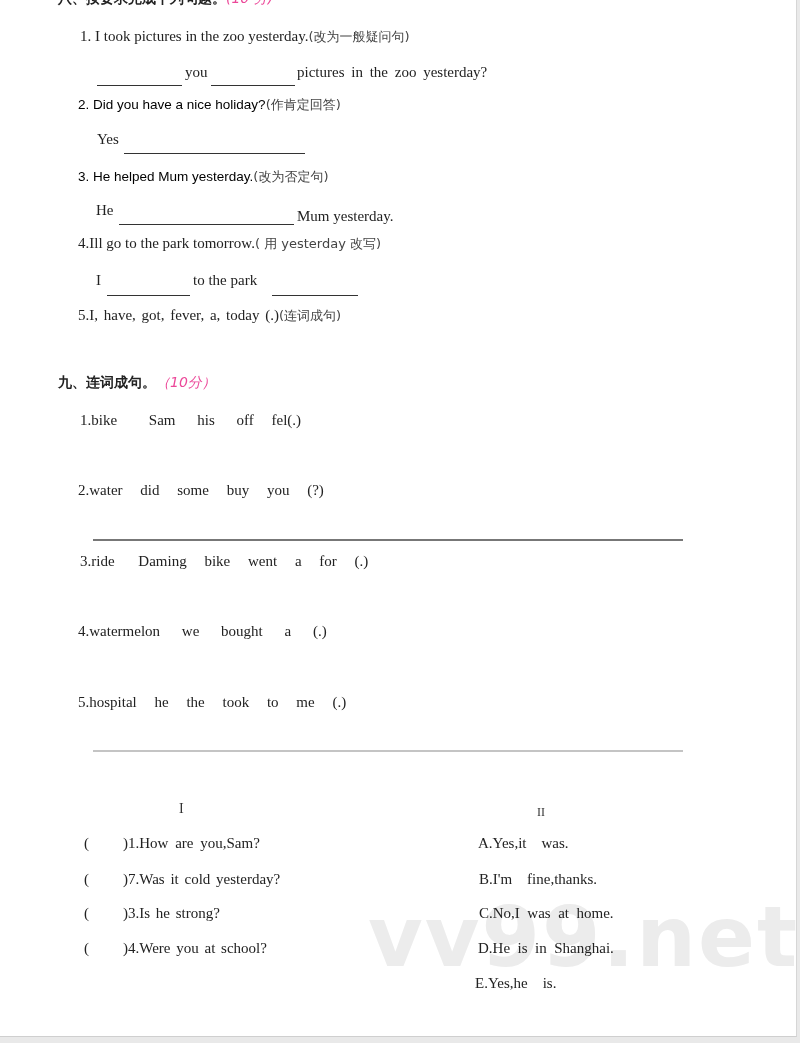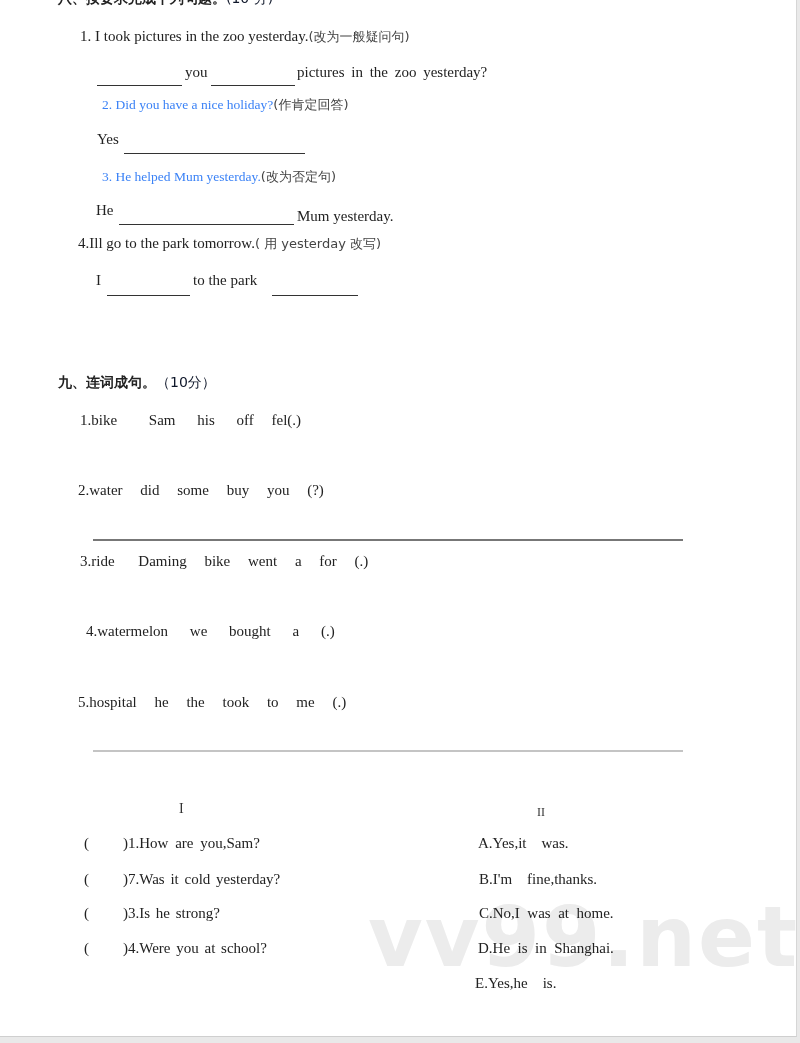--- a/index.html
+++ b/index.html
@@ -10,24 +10,24 @@
     color: #222;
   }
   .page {
     position: absolute; left: 0; top: 0; width: 796px; height: 1036px;
     background: #ffffff;
     border-right: 1px solid #d6d6d6;
     border-bottom: 1px solid #cfcfcf;
   }
   .abs { position: absolute; white-space: nowrap; }
   .serif { font-family: "Liberation Serif", "DejaVu Serif", serif; font-size: 15px; color: #222; }
-  .mono { font-family: Liberation Serif, serif; font-size: 13.5px; color: #3b82f6; margin-left: 24px; }
+  .mono { font-family: Liberation Sans, sans-serif; font-size: 13.5px; color: #000000; }
   .cn { font-family: "DejaVu Sans", sans-serif; font-size: 13px; color: #444; }
   .heading { font-family: "DejaVu Sans", sans-serif; font-size: 14px; font-weight: bold; color: #222; }
-  .heading .pts { font-weight: normal; color: #0f172a; }
+  .heading .pts { font-weight: normal; color: #ec4899; font-style: italic; }
   .blank { position: absolute; height: 0; border-bottom: 1.5px solid #333; }
   .rule { position: absolute; height: 0; }
   .rule.dark { border-bottom: 2px solid #777; }
   .rule.light { border-bottom: 2px solid #c4c4c4; }
   .watermark {
     position: absolute; left: 368px; top: 895px;
     font-family: "DejaVu Sans", sans-serif; font-weight: bold;
     font-size: 84px; letter-spacing: 2px; color: #ececec;
     line-height: 1; z-index: 0;
   }
@@ -69,20 +69,23 @@
     <div class="abs serif" style="left:297px; top:208px;">Mum yesterday.</div>
 
     <div class="abs" style="left:78px; top:234px;">
       <span class="serif">4.Ill go to the park tomorrow.</span><span class="cn">( 用 yesterday 改写)</span>
     </div>
     <div class="abs serif" style="left:96px; top:272px;">I</div>
     <div class="blank" style="left:107px; top:295px; width:83px;"></div>
     <div class="abs serif" style="left:193px; top:272px;">to the park</div>
     <div class="blank" style="left:272px; top:295px; width:86px;"></div>
 
+    <div class="abs" style="left:78px; top:306px;">
+      <span class="serif" style="word-spacing:2px;">5.I,  have,  got,  fever,  a,  today (.)</span><span class="cn">(连词成句)</span>
+    </div>
 
     <div class="abs heading" style="left:58px; top:374px;">
       <span>九、连词成句。</span><span class="pts">（10分）</span>
     </div>
 
     <div class="abs serif" style="left:80px; top:412px;">
       <span>1.bike</span>
       <span style="margin-left:28px;">Sam</span>
       <span style="margin-left:18px;">his</span>
       <span style="margin-left:18px;">off</span>
@@ -103,21 +106,21 @@
     <div class="abs serif" style="left:80px; top:553px;">
       <span>3.ride</span>
       <span style="margin-left:20px;">Daming</span>
       <span style="margin-left:14px;text-align:center;">bike</span>
       <span style="margin-left:14px;">went</span>
       <span style="margin-left:14px;">a</span>
       <span style="margin-left:14px;">for</span>
       <span style="margin-left:14px;">(.)</span>
     </div>
 
-    <div class="abs serif" style="left:86px; top:623px;">
+    <div class="abs serif" style="left:78px; top:623px;">
       <span>4.watermelon</span>
       <span style="margin-left:18px;">we</span>
       <span style="margin-left:18px;">bought</span>
       <span style="margin-left:18px;">a</span>
       <span style="margin-left:18px;">(.)</span>
     </div>
 
     <div class="abs serif" style="left:78px; top:694px;">
       <span>5.hospital</span>
       <span style="margin-left:14px;">he</span>

